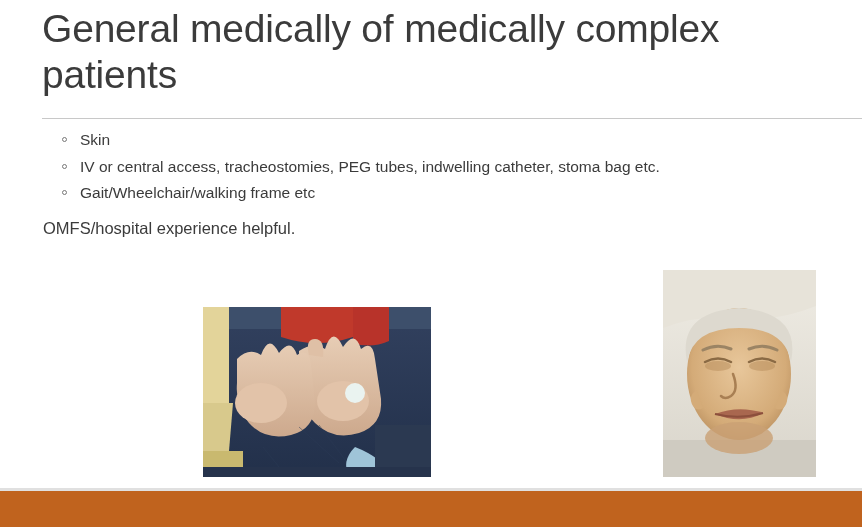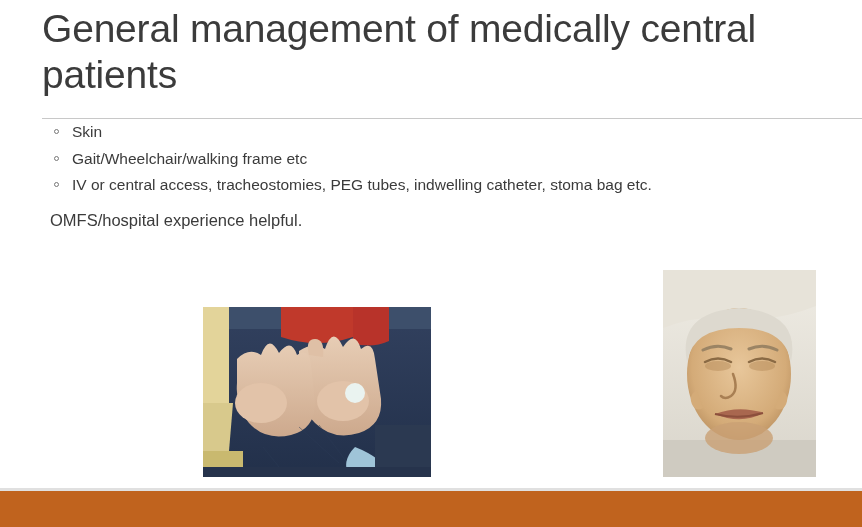--- a/index.html
+++ b/index.html
@@ -48,21 +48,21 @@
     width: 800px;
   }
   .lead {
     font-size: 16.5px;
     color: #3b3b3b;
     margin: 0 0 6px 0;
     line-height: 1.35;
   }
   .bullets {
     list-style: none;
-    margin: 0;
+    margin: 8px;
     padding: 0 0 0 12px;
   }
   .bullets li {
     position: relative;
     font-size: 15.5px;
     color: #3b3b3b;
     line-height: 1.0;
     padding: 0 0 0 18px;
     margin: 0 0 11px 0;
   }
@@ -72,21 +72,21 @@
     top: 5px;
     width: 5px;
     height: 5px;
     border: 1px solid #777777;
     border-radius: 50%;
     box-sizing: border-box;
   }
   .note {
     font-size: 16.5px;
     color: #3b3b3b;
-    margin: 18px 0 0 8px;
+    margin: 18px 0 0 1px;
   }
 
   
   .photo-hands {
     position: absolute;
     left: 203px;
     top: 307px;
     width: 228px;
     height: 170px;
     overflow: hidden;
@@ -118,36 +118,36 @@
     width: 862px;
     height: 3px;
     background: #e0e0e0;
   }
 </style>
 </head>
 <body>
 
 <div class="slide">
 
-  <div class="title">General management of medically central patients</div>
+  <div class="title">General medically of medically complex patients</div>
   <div class="title-rule"></div>
 
   <div class="body-area">
     <ul class="bullets">
       <li>
         <span class="dot"></span>
         <span>Skin</span>
       </li>
       <li>
         <span class="dot"></span>
-        <span>Gait/Wheelchair/walking frame etc</span>
+        <span>IV or central access, tracheostomies, PEG tubes, indwelling catheter, stoma bag etc.</span>
       </li>
       <li>
         <span class="dot"></span>
-        <span>IV or central access, tracheostomies, PEG tubes, indwelling catheter, stoma bag etc.</span>
+        <span>Gait/Wheelchair/walking frame etc</span>
       </li>
     </ul>
     <p class="note">OMFS/hospital experience helpful.</p>
   </div>
 
   <div class="photo photo-hands">
     <svg width="228" height="170" viewBox="0 0 228 170" xmlns="http://www.w3.org/2000/svg" aria-hidden="true">
       <defs>
         <linearGradient id="denim" x1="0" y1="0" x2="0" y2="1">
           <stop offset="0%" stop-color="#32415f"></stop>

